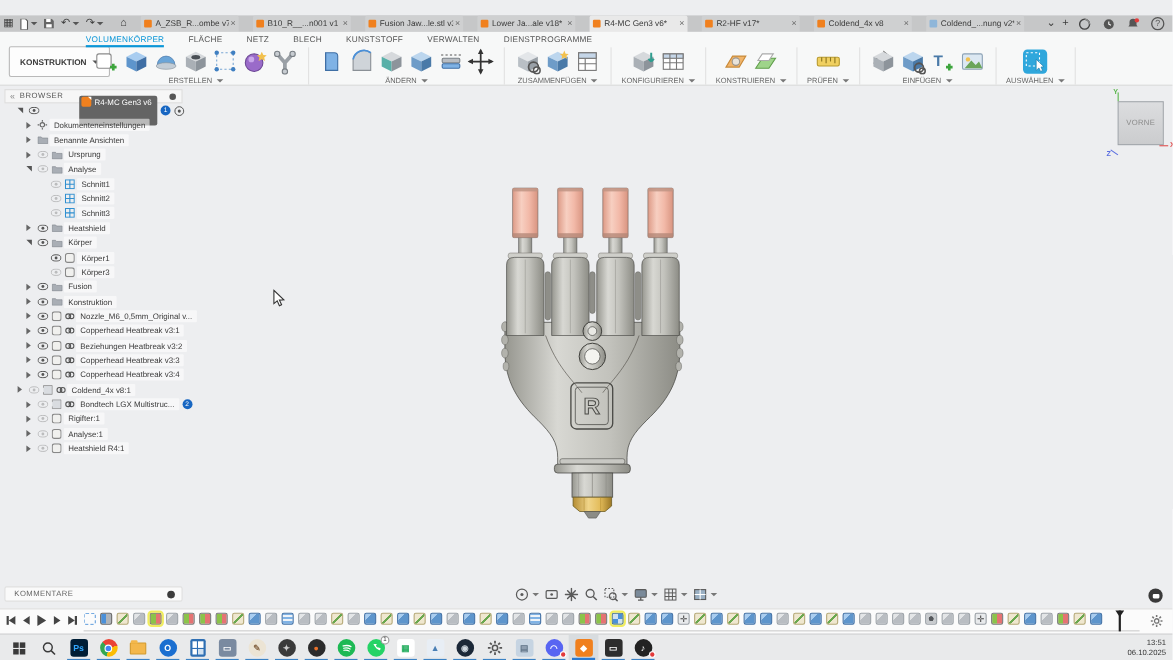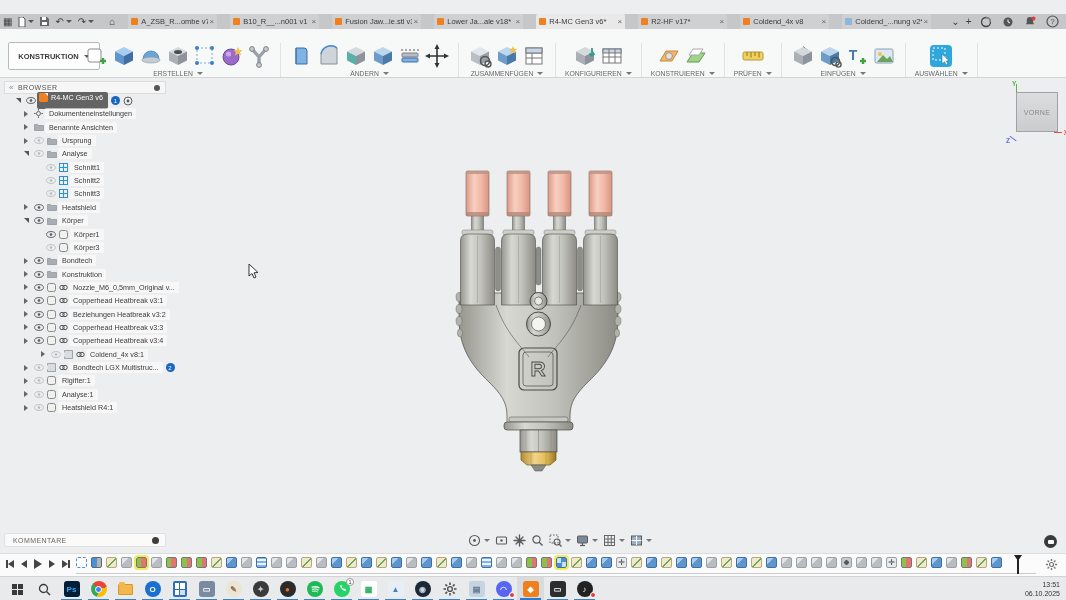--- a/index.html
+++ b/index.html
@@ -49,21 +49,21 @@
   
   #browser-header { position:absolute; left:4px; top:3px; width:162px; height:13px; background:#f6f6f6; border:1px solid #ddd; display:flex; align-items:center; font-size:7px; color:#555; letter-spacing:.5px; }
   #browser-header .chev { color:#888; font-size:8px; margin:0 4px; }
   #browser-header .bgear { margin-left:auto; margin-right:5px; width:6px; height:6px; background:#555; border-radius:50%; }
   #tree { position:absolute; left:4px; top:16px; width:190px; }
   .trow { position:absolute; height:13px; display:flex; align-items:center; font-size:7.2px; color:#3a3a3a; white-space:nowrap; }
   .trow .slot { display:inline-flex; align-items:center; justify-content:center; flex:none; }
   .arr-c { width:0; height:0; border-left:4px solid #666; border-top:3px solid transparent; border-bottom:3px solid transparent; }
   .arr-e { width:0; height:0; border-top:5px solid #555; border-left:5px solid transparent; }
   .tlabel-bg { background:rgba(255,255,255,.55); padding:1px 4px; border-radius:1px; }
-  .rootpill { background:#646464; color:#fff; padding:1px 5px 7px 2px; border-radius:2px; display:flex; gap:3px; }
+  .rootpill { background:#646464; color:#fff; padding:1px 5px 17px 2px; border-radius:2px; display:flex; gap:3px;margin-left:35px; }
   .badge { min-width:9px; height:9px; border-radius:50%; background:#1766c2; color:#fff; font-size:6px; display:inline-flex; align-items:center; justify-content:center; margin-left:3px; padding:0 1px; }
   .docicon { width:9px; height:9px; background:#f0801e; border-radius:1.5px; position:relative; }
   .docicon::after { content:""; position:absolute; right:0; top:0; border-left:3px solid transparent; border-top:3px solid #fff; }
 
   
   #viewcube { position:absolute; left:1010px; top:10px; width:50px; height:50px; }
   #vc-face { position:absolute; left:6px; top:4px; width:42px; height:40px; background:linear-gradient(180deg,#dcdddf,#cbccce); border:1px solid #9fa3a8; display:flex; align-items:center; justify-content:center; font-size:7px; color:#8a8a8a; letter-spacing:.3px; }
   .axis { position:absolute; font-size:6.5px; font-weight:bold; }
   #ax-y { color:#59b54a; left:2px; top:-8px; } #ax-x { color:#e05252; right:-8px; bottom:2px; } #ax-z { color:#5b6ee0; left:-4px; bottom:-6px; }
   #ax-yline { position:absolute; left:6px; top:-4px; width:1px; height:8px; background:#59b54a; }
@@ -210,20 +210,29 @@
         </svg>
 
     </div>
   </div>
 
   <div id="ribbon">
     <div id="workspace-btn">
       <span>KONSTRUKTION</span>
         <i class="caret"></i>
     </div>
+    <div id="ribbon-tabs">
+        <span class="rtab active">VOLUMENKÖRPER</span>
+        <span class="rtab">FLÄCHE</span>
+        <span class="rtab">NETZ</span>
+        <span class="rtab">BLECH</span>
+        <span class="rtab">KUNSTSTOFF</span>
+        <span class="rtab">VERWALTEN</span>
+        <span class="rtab">DIENSTPROGRAMME</span>
+      </div>
     <div id="groups">
         <div class="tgroup">
           <div class="gicons">
             <span class="tico">
               <svg width="24" height="24" viewBox="0 0 24 24">
                 <rect x="3" y="5" width="13" height="13" rx="2" fill="#fff" stroke="#8a8a8a"></rect>
                 <line x1="15" y1="17" x2="21" y2="17" stroke="#3da53d" stroke-width="2.4"></line>
                 <line x1="18" y1="14" x2="18" y2="20" stroke="#3da53d" stroke-width="2.4"></line>
               </svg>
             </span>
@@ -699,21 +708,21 @@
             <svg width="10" height="7" viewBox="0 0 10 7">
               <ellipse cx="5" cy="3.5" rx="4.4" ry="2.9" fill="none" stroke="#555" stroke-width=".9"></ellipse>
               <circle cx="5" cy="3.5" r="1.3" fill="#555"></circle>
             </svg>
           </span>
           <span class="slot" style="width: 13px;">
             <svg width="10" height="8" viewBox="0 0 10 8">
               <path d="M.5,1.5 h3 l1,1 h5 v5 h-9 z" fill="#a9aeb5" stroke="#83888f" stroke-width=".6"></path>
             </svg>
           </span>
-          <span class="tlabel-bg">Bondtech</span>
+          <span class="tlabel-bg">Fusion</span>
         </div>
         <div class="trow" style="top: 173.55px; left: 16px;">
           <span class="slot" style="width: 12px;">
             <i class="arr-c"></i>
           </span>
           <span class="slot" style="width: 13px; opacity: 1;">
             <svg width="10" height="7" viewBox="0 0 10 7">
               <ellipse cx="5" cy="3.5" rx="4.4" ry="2.9" fill="none" stroke="#555" stroke-width=".9"></ellipse>
               <circle cx="5" cy="3.5" r="1.3" fill="#555"></circle>
             </svg>
@@ -833,21 +842,21 @@
             </svg>
           </span>
           <span class="slot" style="width: 11px;">
             <svg width="9" height="7" viewBox="0 0 9 7">
               <circle cx="3" cy="3.5" r="2.2" fill="none" stroke="#555" stroke-width="1"></circle>
               <circle cx="6" cy="3.5" r="2.2" fill="none" stroke="#555" stroke-width="1"></circle>
             </svg>
           </span>
           <span class="tlabel-bg">Copperhead Heatbreak v3:4</span>
         </div>
-        <div class="trow" style="top: 253.65px; left: 33px;">
+        <div class="trow" style="top: 253.65px; left: 8px;">
           <span class="slot" style="width: 12px;">
             <i class="arr-c"></i>
           </span>
           <span class="slot" style="width: 13px; opacity: 0.32;">
             <svg width="10" height="7" viewBox="0 0 10 7">
               <ellipse cx="5" cy="3.5" rx="4.4" ry="2.9" fill="none" stroke="#555" stroke-width=".9"></ellipse>
               <circle cx="5" cy="3.5" r="1.3" fill="#555"></circle>
             </svg>
           </span>
           <span class="slot" style="width: 13px;">

